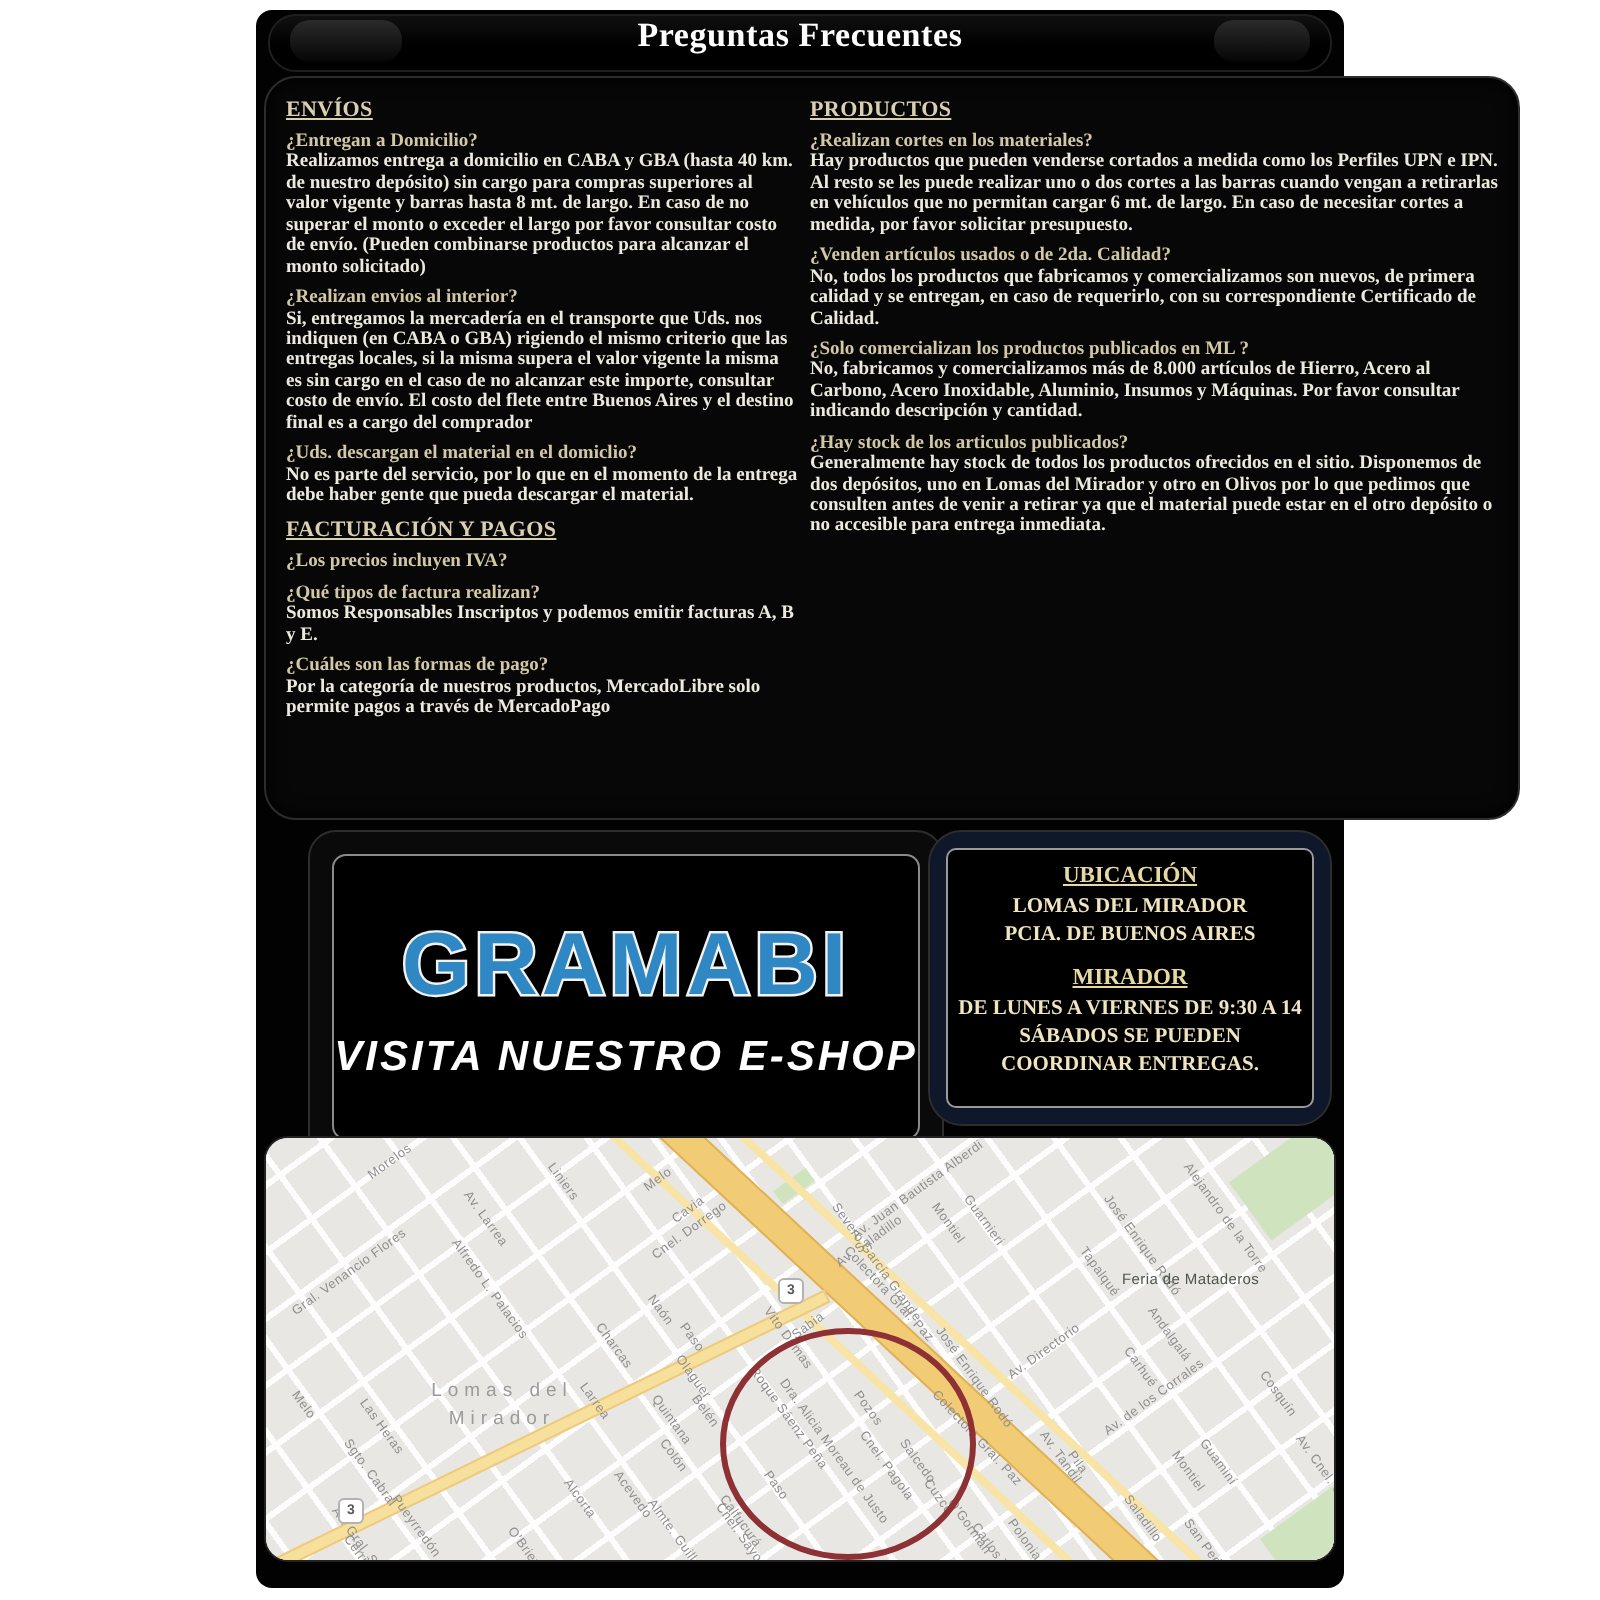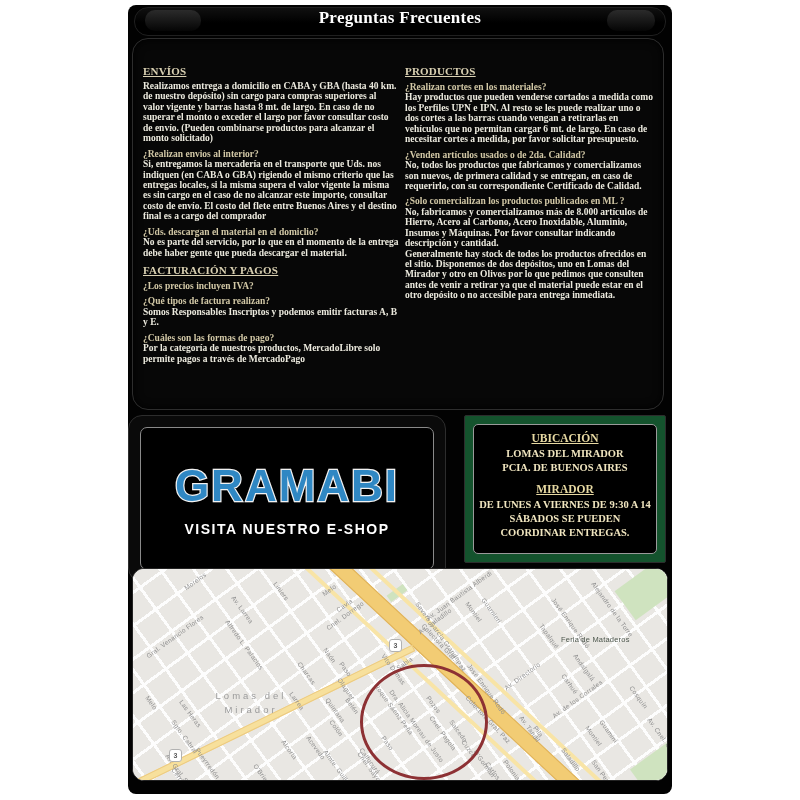--- a/index.html
+++ b/index.html
@@ -14,46 +14,46 @@
              background:linear-gradient(#101010,#000 55%);border:1px solid #1f1f1f;
              border-radius:14px;display:flex;justify-content:center;}
   .title-bar .pill{position:absolute;top:2px;height:21px;border-radius:10px;
                    background:linear-gradient(#2b2b2b,#050505);}
   .pill.l{left:10px;width:56px;}
   .pill.r{right:10px;width:48px;}
   .title-text{font-family:"Liberation Serif",serif;font-weight:bold;font-size:17px;
               color:#ffffff;letter-spacing:.3px;position:relative;z-index:2;}
 
   
-  .faq-panel{position:absolute;left:4px;top:33px;width:532px;height:372px;
+  .faq-panel{position:absolute;left:4px;top:33px;width:628px;height:372px;
              background:#070707;border:1px solid #2d2d2d;border-radius:16px;
              box-shadow:inset 0 0 10px #000;box-sizing:border-box;
-             padding:24px 10px;display:flex;gap:6px;overflow:hidden;
+             padding:8px 10px;display:flex;gap:6px;overflow:hidden;
              font-family:"Liberation Serif",serif;}
   .faq-col{overflow:hidden;}
   .faq-col.left{width:256px;flex:0 0 256px;}
   .faq-col.right{flex:1;}
   .fh{font-size:11px;font-weight:bold;color:#d9d0b2;text-decoration:underline;
       letter-spacing:.2px;margin:6px 0 4px 0;}
   .faq-section:first-child .fh{margin-top:2px;}
   .fq{font-size:9.5px;font-weight:bold;color:#d2c8a6;margin:5px 0 0 0;line-height:1.1;}
   .fa{font-size:9.5px;font-weight:bold;color:#eceade;margin:0;line-height:1.1;}
 
   
-  .brand-panel{position:absolute;left:0;top:410px;width:318px;height:167px;
+  .brand-panel{position:absolute;left:26px;top:410px;width:318px;height:167px;
                background:#0a0a0a;border:1px solid #2d2d2d;border-radius:14px;box-sizing:border-box;}
   .brand-inner{position:absolute;left:11px;top:11px;right:11px;bottom:11px;
                background:#000;border:1px solid #8a8a8a;border-radius:7px;
                display:flex;flex-direction:column;align-items:center;justify-content:center;}
   .brand-logo-strip{background:#000;line-height:0;}
   .brand-tagline{font-size:15px;color:#f2f2f2;background:#000;padding:1px 10px;margin-top:-2px;}
-  .brand-cta{font-size:14px;font-weight:bold;color:#ffffff;letter-spacing:1.5px;margin-top:9px;}
+  .brand-cta{font-size:21px;font-weight:bold;color:#ffffff;letter-spacing:1.5px;margin-top:9px;font-style:italic;}
 
   .info-panel{position:absolute;left:336px;top:410px;width:202px;height:148px;
-              background:#14532d;border:1px solid #2d2d2d;border-radius:2px;box-sizing:border-box;}
+              background:#0f172a;border:1px solid #2d2d2d;border-radius:17px;box-sizing:border-box;}
   .info-inner{position:absolute;left:8px;top:8px;right:8px;bottom:8px;
               background:#000;border:1px solid #9a9a9a;border-radius:5px;
               text-align:center;font-family:"Liberation Serif",serif;font-weight:bold;
               padding:6px 4px;box-sizing:border-box;}
   .info-h{font-size:11.5px;color:#e7d9a2;text-decoration:underline;margin:1px 0 3px 0;}
   .info-h.hours{margin-top:9px;}
   .info-line{font-size:10.5px;color:#f0e5bf;line-height:1.3;}
 
   
   .map-panel{position:absolute;left:4px;top:563px;width:536px;height:213px;
@@ -94,20 +94,21 @@
   <div class="title-bar">
     <span class="pill l"></span>
     <span class="pill r"></span>
     <span class="title-text">Preguntas Frecuentes</span>
   </div>
 
   <div class="faq-panel">
     <div class="faq-col left" id="faq-left">
         <div class="faq-section">
           <h3 class="fh">ENVÍOS</h3>
+          <p class="fq">¿Entregan a Domicilio?</p>
           <p class="fa">Realizamos entrega a domicilio en CABA y GBA (hasta 40 km. de nuestro depósito) sin cargo para compras superiores al valor vigente y barras hasta 8 mt. de largo. En caso de no superar el monto o exceder el largo por favor consultar costo de envío. (Pueden combinarse productos para alcanzar el monto solicitado)</p>
           <p class="fq">¿Realizan envios al interior?</p>
           <p class="fa">Si, entregamos la mercadería en el transporte que Uds. nos indiquen (en CABA o GBA) rigiendo el mismo criterio que las entregas locales, si la misma supera el valor vigente la misma es sin cargo en el caso de no alcanzar este importe, consultar costo de envío. El costo del flete entre Buenos Aires y el destino final es a cargo del comprador</p>
           <p class="fq">¿Uds. descargan el material en el domiclio?</p>
           <p class="fa">No es parte del servicio, por lo que en el momento de la entrega debe haber gente que pueda descargar el material.</p>
         </div>
         <div class="faq-section">
           <h3 class="fh">FACTURACIÓN Y PAGOS</h3>
           <p class="fq">¿Los precios incluyen IVA?</p>
           <p class="fq">¿Qué tipos de factura realizan?</p>
@@ -118,20 +119,21 @@
       </div>
     <div class="faq-col right" id="faq-right">
         <div class="faq-section">
           <h3 class="fh">PRODUCTOS</h3>
           <p class="fq">¿Realizan cortes en los materiales?</p>
           <p class="fa">Hay productos que pueden venderse cortados a medida como los Perfiles UPN e IPN. Al resto se les puede realizar uno o dos cortes a las barras cuando vengan a retirarlas en vehículos que no permitan cargar 6 mt. de largo. En caso de necesitar cortes a medida, por favor solicitar presupuesto.</p>
           <p class="fq">¿Venden artículos usados o de 2da. Calidad?</p>
           <p class="fa">No, todos los productos que fabricamos y comercializamos son nuevos, de primera calidad y se entregan, en caso de requerirlo, con su correspondiente Certificado de Calidad.</p>
           <p class="fq">¿Solo comercializan los productos publicados en ML ?</p>
           <p class="fa">No, fabricamos y comercializamos más de 8.000 artículos de Hierro, Acero al Carbono, Acero Inoxidable, Aluminio, Insumos y Máquinas. Por favor consultar indicando descripción y cantidad.</p>
+          <p class="fq">¿Hay stock de los articulos publicados?</p>
           <p class="fa">Generalmente hay stock de todos los productos ofrecidos en el sitio. Disponemos de dos depósitos, uno en Lomas del Mirador y otro en Olivos por lo que pedimos que consulten antes de venir a retirar ya que el material puede estar en el otro depósito o no accesible para entrega inmediata.</p>
         </div>
       </div>
   </div>
 
   <div class="brand-panel">
     <div class="brand-inner">
       <div class="brand-logo-strip">
         <svg width="292" height="52" viewBox="0 0 292 52">
           <text x="146" y="41" text-anchor="middle" font-family="Liberation Sans, sans-serif" font-size="44" font-weight="bold" letter-spacing="2" fill="#2f87c3" stroke="#f2f2f2" stroke-width="2.4" paint-order="stroke">GRAMABI</text>

